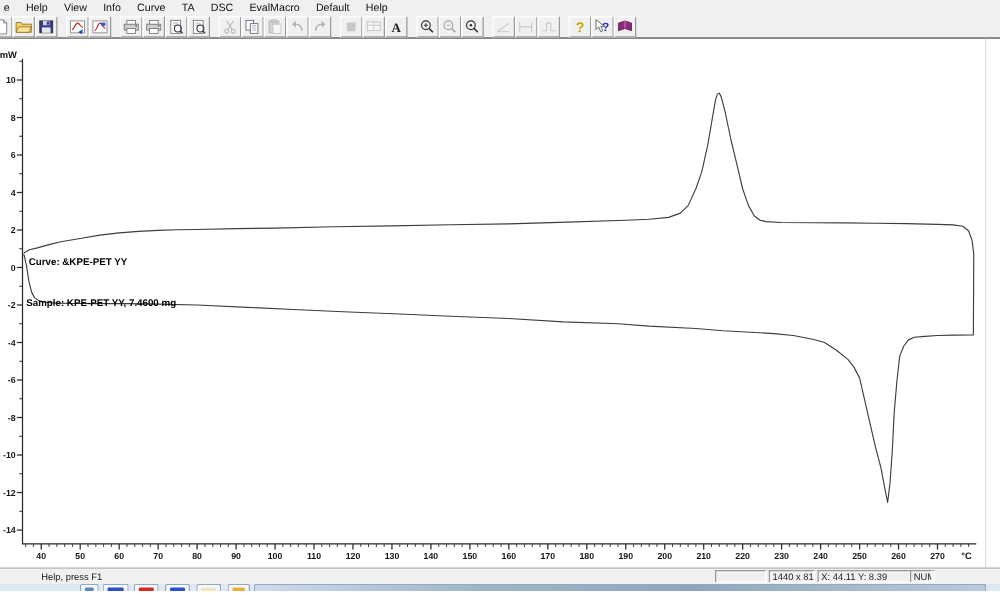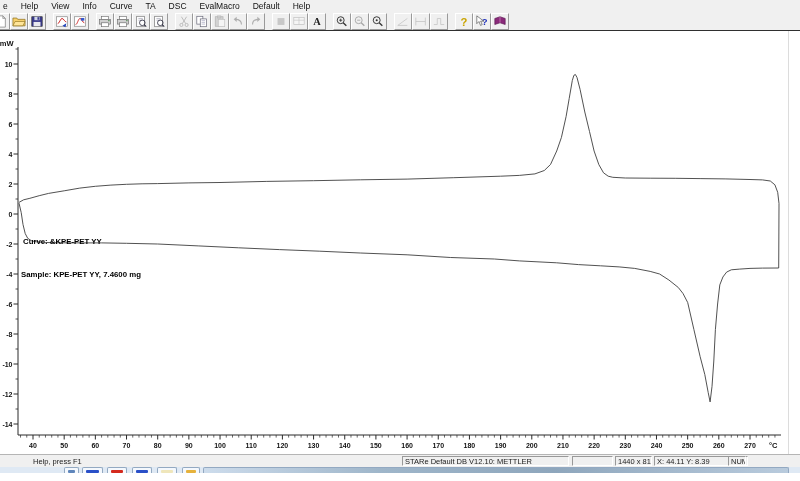--- a/index.html
+++ b/index.html
@@ -17,21 +17,21 @@
           border:1px solid;border-color:#ffffff #9a9a9a #9a9a9a #ffffff;box-sizing:border-box;
           display:inline-flex;align-items:center;justify-content:center;}
   .tb-btn svg{width:14px;height:13px;display:block;}
   .tb-btn.disabled svg{opacity:.38;filter:grayscale(1);}
   .tb-btn.clip-left{margin-left:-8px;}
   .tb-gap{width:7px;height:17px;display:inline-block;}
   
   .chart-bg{position:absolute;left:0;top:31px;width:800px;height:423px;background:#fff;}
   .right-edge{position:absolute;left:788px;top:31px;width:1px;height:423px;background:#dcdcdc;}
   #chart-svg{position:absolute;left:0;top:0;width:800px;height:481px;pointer-events:none;}
-  .ann{position:absolute;font-size:7.8px;font-weight:bold;color:#000;white-space:nowrap;margin-top:32px;}
+  .ann{position:absolute;font-size:7.8px;font-weight:bold;color:#000;white-space:nowrap;}
   #ann-curve{left:23px;top:205px;}
   #ann-sample{left:21px;top:238px;}
   
   .statusbar{position:absolute;left:0;top:454px;width:800px;height:13px;background:#f0f0f0;
              border-top:1px solid #b5b5b5;box-sizing:border-box;font-size:7.5px;color:#222;}
   .sb-help{position:absolute;left:6px;top:2px;padding-left:27px;}
   .sb-panel{position:absolute;top:1px;height:10px;line-height:9px;box-sizing:border-box;
             border:1px solid;border-color:#999 #fff #fff #999;padding:0 2px;background:#f0f0f0;
             white-space:nowrap;overflow:hidden;}
   .sb-db{left:402px;width:167px;}
@@ -443,21 +443,20 @@
       <text x="13.5" y="46" text-anchor="end" font-size="7.5" font-weight="bold" font-family="Liberation Sans, sans-serif" fill="#111">mW</text>
       <text x="769" y="447.5" text-anchor="start" font-size="7.5" font-weight="bold" font-family="Liberation Sans, sans-serif" fill="#111">°C</text>
       <path d="M19.0 202.4L23.6 199.8L29.9 198.3L39.2 195.7L48.6 193.4L64.2 190.8L79.8 188.1L95.3 186.3L110.9 185.1L126.5 184.3L142.1 183.8L157.7 183.6L188.9 182.9L220.0 182.5L266.8 181.4L313.6 180.7L360.3 179.8L407.1 179.1L453.8 177.7L500.6 176.2L519.3 175.4L534.9 173.9L544.3 170.5L550.5 164.5L556.7 151.0L561.4 137.5L566.1 116.5L569.2 98.5L572.3 80.5L573.9 75.3L575.4 74.5L577.0 77.5L580.1 89.5L584.8 112.0L589.5 131.5L594.1 151.0L598.8 164.5L603.5 172.8L608.2 176.2L612.8 177.3L625.3 178.0L650.2 178.2L675.2 178.3L700.1 178.6L725.1 178.9L750.0 179.5L762.5 179.9L770.3 181.0L774.9 184.8L777.7 192.3L779.0 203.5L778.7 268.0L762.5 268.1L750.0 268.4L739.7 269.1L731.3 269.8L726.6 272.1L722.9 277.0L719.8 284.9L717.6 304.0L715.4 329.5L713.8 361.0L712.0 386.5L710.1 401.9L708.2 392.5L704.8 374.5L700.1 356.5L693.9 329.5L687.7 302.5L683.0 293.5L678.3 287.5L668.9 280.0L659.6 274.0L650.2 271.4L634.7 268.4L619.1 266.9L600.4 265.8L578.5 264.6L556.7 262.8L519.3 260.9L494.4 259.0L450.7 257.5L407.1 254.8L360.3 253.0L319.8 251.2L279.3 249.6L238.7 247.8L198.2 245.9L157.7 244.0L126.5 243.3L101.6 242.9L79.8 242.9L57.9 242.8L45.5 242.5L36.1 241.8L31.4 240.7L27.7 238.3L25.2 233.5L23.0 224.5L21.2 212.5L19.0 203.1" fill="none" stroke="#3d3d3d" stroke-width="0.9" stroke-linejoin="round"></path>
     </svg>
 
   <div class="ann" id="ann-curve">Curve: &amp;KPE-PET YY</div>
   <div class="ann" id="ann-sample">Sample: KPE-PET YY, 7.4600 mg</div>
 
   <div class="statusbar">
     <span class="sb-help">Help, press F1</span>
-    <span class="sb-panel sb-db">STARe Default DB V12.10: METTLER</span>
     <span class="sb-panel sb-e1"></span>
     <span class="sb-panel sb-res">1440 x 818</span>
     <span class="sb-panel sb-cur">X: 44.11 Y: 8.39</span>
     <span class="sb-panel sb-e2"></span>
     <span class="sb-panel sb-num">NUM</span>
   </div>
 
   <div class="taskbar">
       <div class="tb-chip" style="left: 64px; width: 15px;">
         <div class="chip-color" style="background: rgb(95, 134, 187);"></div>

